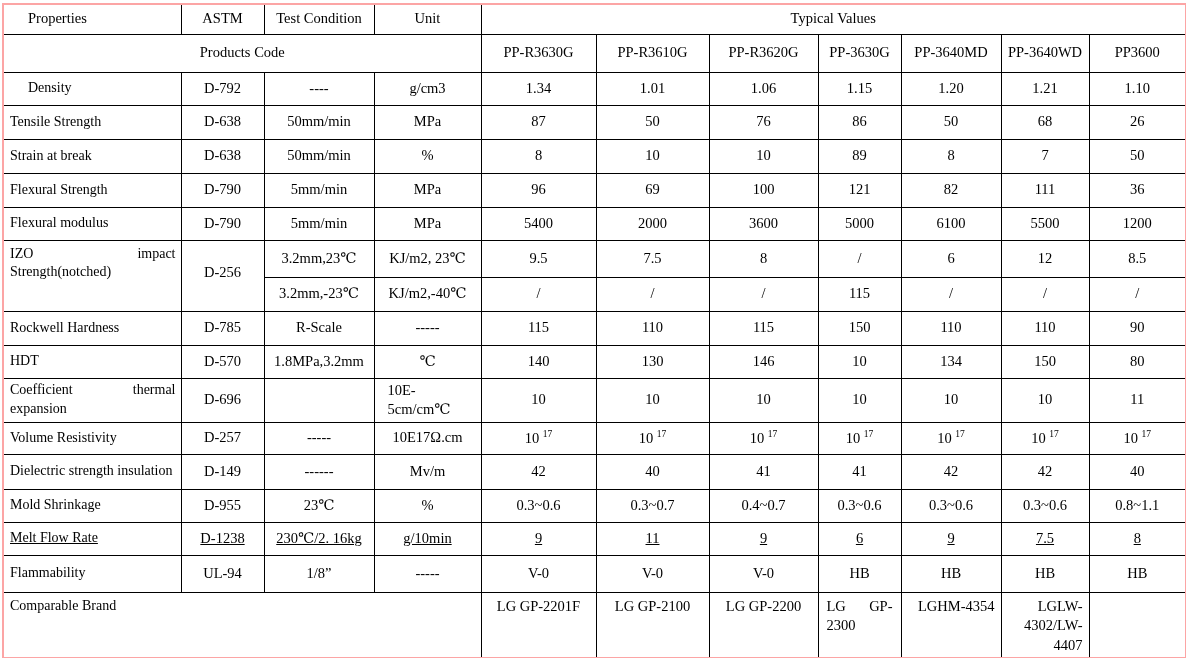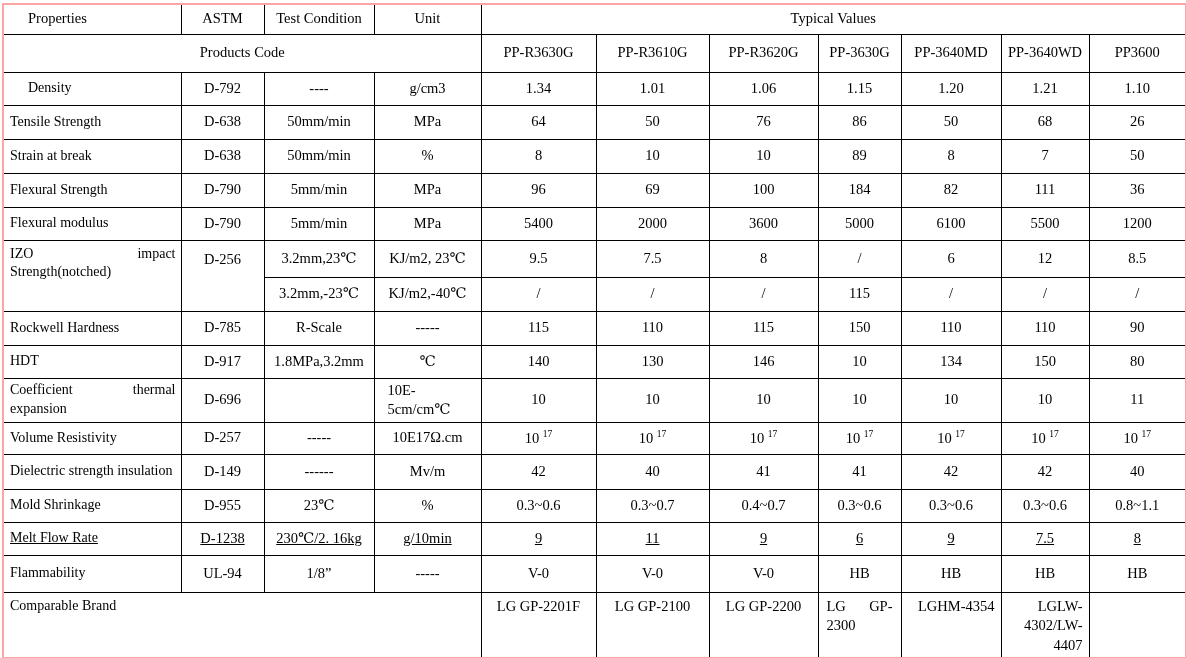--- a/index.html
+++ b/index.html
@@ -27,21 +27,21 @@
   }
   .prop{
     text-align:justify;
     font-size:14px;
     padding-left:6px;
     padding-right:5px;
   }
   .indent{padding-left:24px;}
   .hindent{text-align:left;padding-left:24px;}
   .top{vertical-align:top;padding-top:4px;}
-  .top-pad{vertical-align:top;padding-top:9px;}
+  .top-pad{vertical-align:top;padding-top:22px;}
   .unit-left{text-align:left;padding-left:13px;}
   .brand-left{text-align:right;padding-left:8px;}
   .brand-just{text-align:justify;padding-left:8px;padding-right:8px;}
   sup{font-size:9.5px;font-family:Liberation Serif, serif;}
 </style>
 </head>
 <body>
 
 <table class="spec">
   <colgroup>
@@ -86,21 +86,21 @@
         <td>1.15</td>
         <td>1.20</td>
         <td>1.21</td>
         <td>1.10</td>
       </tr>
       <tr style="height: 34px;">
         <td class="prop">Tensile Strength</td>
         <td>D-638</td>
         <td>50mm/min</td>
         <td>MPa</td>
-        <td>64</td>
+        <td>87</td>
         <td>50</td>
         <td>76</td>
         <td>86</td>
         <td>50</td>
         <td>68</td>
         <td>26</td>
       </tr>
       <tr style="height: 34px;">
         <td class="prop">Strain at break</td>
         <td>D-638</td>
@@ -115,21 +115,21 @@
         <td>50</td>
       </tr>
       <tr style="height: 34px;">
         <td class="prop">Flexural Strength</td>
         <td>D-790</td>
         <td>5mm/min</td>
         <td>MPa</td>
         <td>96</td>
         <td>69</td>
         <td>100</td>
-        <td>184</td>
+        <td>121</td>
         <td>82</td>
         <td>111</td>
         <td>36</td>
       </tr>
       <tr style="height: 33px;">
         <td class="prop">Flexural modulus</td>
         <td>D-790</td>
         <td>5mm/min</td>
         <td>MPa</td>
         <td>5400</td>
@@ -172,21 +172,21 @@
         <td>115</td>
         <td>110</td>
         <td>115</td>
         <td>150</td>
         <td>110</td>
         <td>110</td>
         <td>90</td>
       </tr>
       <tr style="height: 33px;">
         <td class="prop">HDT</td>
-        <td>D-917</td>
+        <td>D-570</td>
         <td>1.8MPa,3.2mm</td>
         <td>℃</td>
         <td>140</td>
         <td>130</td>
         <td>146</td>
         <td>10</td>
         <td>134</td>
         <td>150</td>
         <td>80</td>
       </tr>

